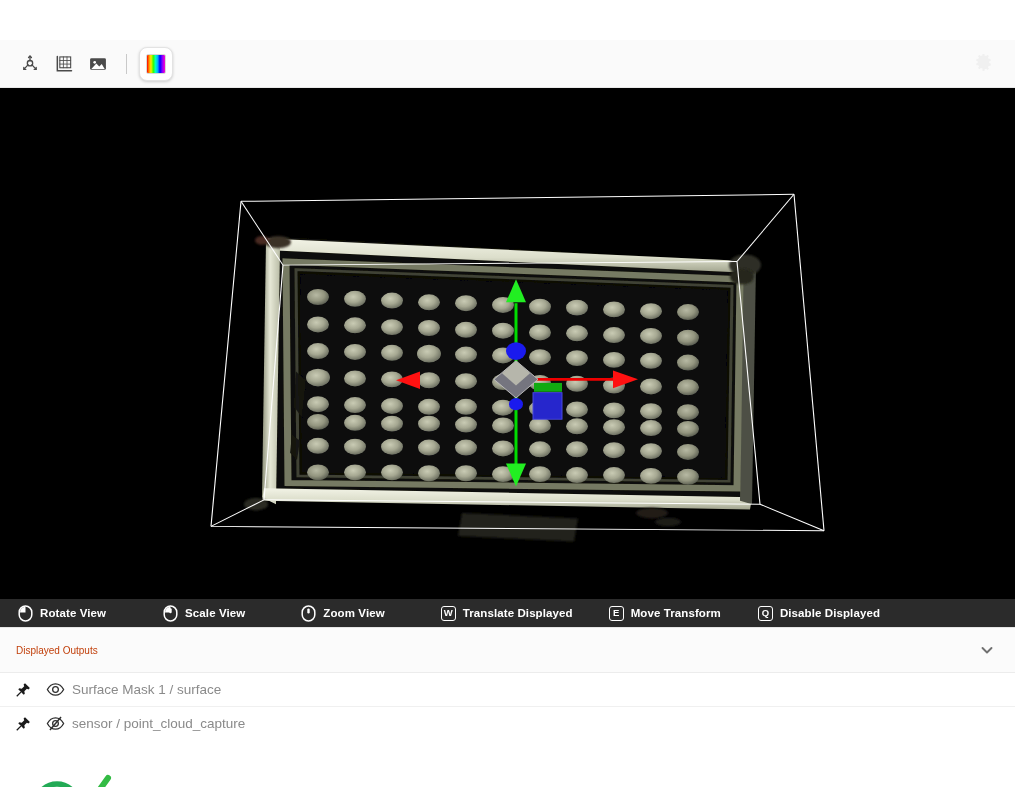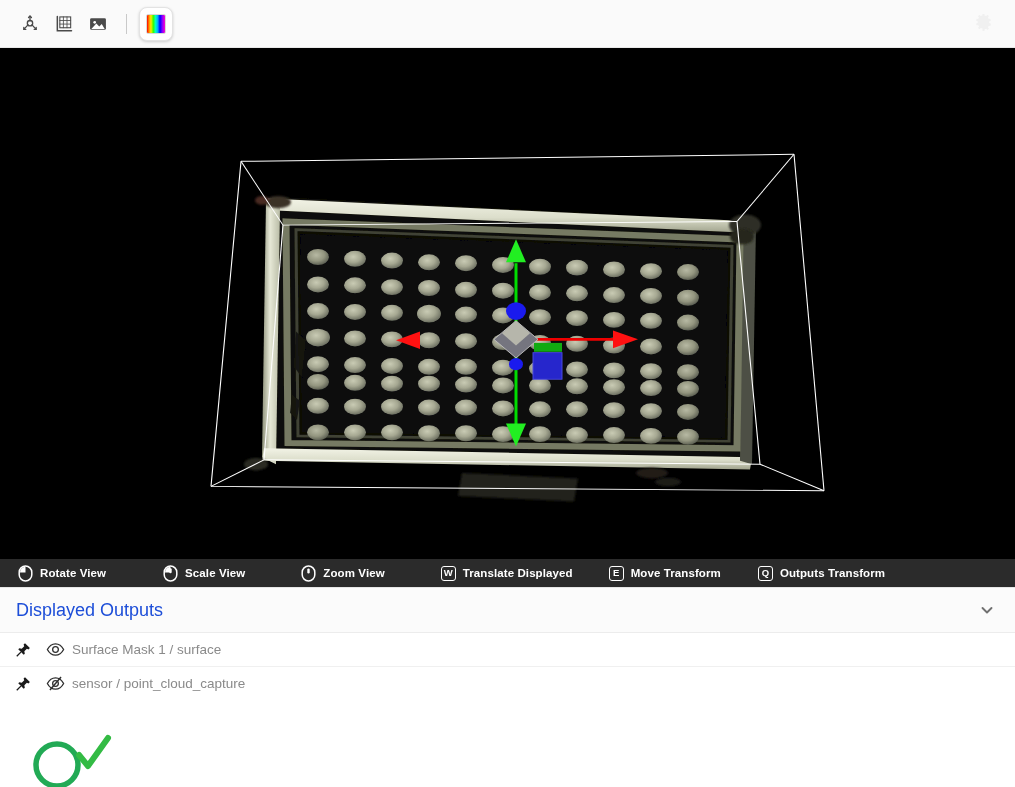--- a/index.html
+++ b/index.html
@@ -11,20 +11,21 @@
     font-family: "Liberation Sans", sans-serif;
   }
 
   #app {
     position: relative;
     width: 1015px;
     height: 699px;
     display: flex;
     flex-direction: column;
     background: #ffffff;
+    margin-top: 40px;
   }
 
   
   .toolbar {
     position: relative;
     height: 48px;
     min-height: 48px;
     background: #fafafa;
     border-bottom: 1px solid #e8e8e8;
     display: flex;
@@ -125,22 +126,22 @@
   .outputs-header {
     height: 45px;
     display: flex;
     align-items: center;
     padding: 0 16px;
     background: #fbfbfb;
     border-bottom: 1px solid #ececec;
     cursor: pointer;
   }
   .outputs-title {
-    font-size: 18px;
-    color: #1d4ed8;
+    font-size: 10px;
+    color: #c2410c;
     font-weight: normal;
     flex: 1;
   }
   .chev {
     width: 24px; height: 24px;
     display: flex; align-items: center; justify-content: center;
   }
   .out-row {
     height: 33px;
     display: flex;
@@ -475,21 +476,21 @@
     <div class="sc-gap-d"></div>
 
     <div class="sc-item">
       <span class="keycap">E</span>
       <span class="sc-label">Move Transform</span>
     </div>
     <div class="sc-gap-e"></div>
 
     <div class="sc-item">
       <span class="keycap">Q</span>
-      <span class="sc-label">Outputs Transform</span>
+      <span class="sc-label">Disable Displayed</span>
     </div>
   </div>
 
   <div class="outputs">
 
     <div class="outputs-header">
       <span class="outputs-title">Displayed Outputs</span>
       <span class="chev">
         <svg width="16" height="16" viewBox="0 0 16 16" fill="none" stroke="#707070" stroke-width="1.9" stroke-linecap="round" stroke-linejoin="round">
           <path d="M3.5 6 L8 10.5 L12.5 6"></path>

